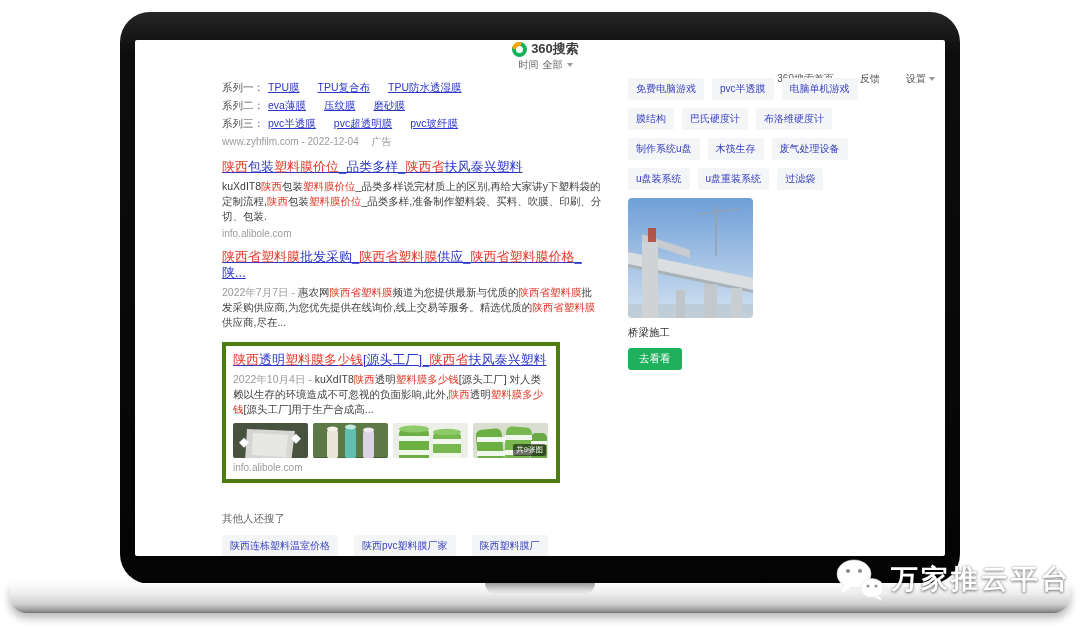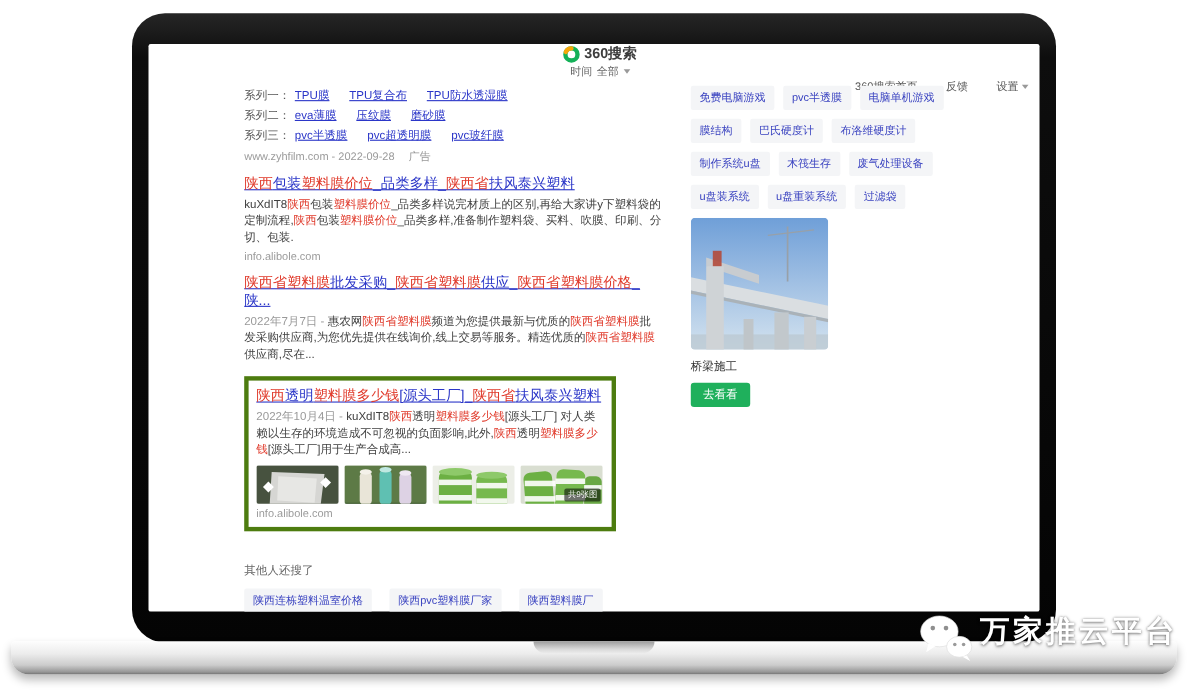--- a/index.html
+++ b/index.html
@@ -73,21 +73,21 @@
         cursor:pointer;white-space:nowrap;}
 
   
   .tag-row{display:flex;gap:8px;margin-bottom:8px;}
   .img-card{margin-top:6px;width:125px;height:120px;border-radius:4px;overflow:hidden;cursor:pointer;}
   .card-caption{margin-top:8px;font-size:10.5px;color:#333;}
   .go-btn{margin-top:8px;display:inline-block;background:#1fb05c;color:#fff;font-size:10.5px;
           padding:4px 11px;border-radius:3px;cursor:pointer;}
 
   
-  .watermark{position:absolute;left:834px;top:556px;display:flex;gap:5px;z-index:10;}
+  .watermark{position:absolute;left:834px;top:556px;display:flex;align-items:center;gap:5px;z-index:10;}
   .wm-text{font-size:27px;font-weight:bold;color:#fff;letter-spacing:3px;
            text-shadow:0 1px 3px rgba(0,0,0,.5),0 0 2px rgba(0,0,0,.3);}
 </style>
 </head>
 <body>
 
 <div class="bezel"></div>
 
 <div class="screen">
 
@@ -117,21 +117,21 @@
   <div class="content">
 
     <div class="left-col">
       <div>
         <div id="ad-series">
             <div class="ad-row"><span class="ad-label">系列一：</span><span class="s-link">TPU膜</span><span class="s-link">TPU复合布</span><span class="s-link">TPU防水透湿膜</span></div>
             <div class="ad-row"><span class="ad-label">系列二：</span><span class="s-link">eva薄膜</span><span class="s-link">压纹膜</span><span class="s-link">磨砂膜</span></div>
             <div class="ad-row"><span class="ad-label">系列三：</span><span class="s-link">pvc半透膜</span><span class="s-link">pvc超透明膜</span><span class="s-link">pvc玻纤膜</span></div>
           </div>
         <div class="ad-meta">
-          <span>www.zyhfilm.com - 2022-09-28</span>
+          <span>www.zyhfilm.com - 2022-12-04</span>
           <span class="ad-tag">广告</span>
         </div>
       </div>
 
       <div id="results-top">
           <div class="result">
             <div class="r-title"><span class="hl">陕西</span><span>包装</span><span class="hl">塑料膜价位</span><span>_品类多样_</span><span class="hl">陕西省</span><span>扶风泰兴塑料</span></div>
             <div class="r-desc"><span>kuXdIT8</span><span class="hl">陕西</span><span>包装</span><span class="hl">塑料膜价位</span><span>_品类多样说完材质上的区别,再给大家讲y下塑料袋的定制流程,</span><span class="hl">陕西</span><span>包装</span><span class="hl">塑料膜价位</span><span>_品类多样,准备制作塑料袋、买料、吹膜、印刷、分切、包装.</span></div>
             <div class="r-url">info.alibole.com</div>
           </div>

